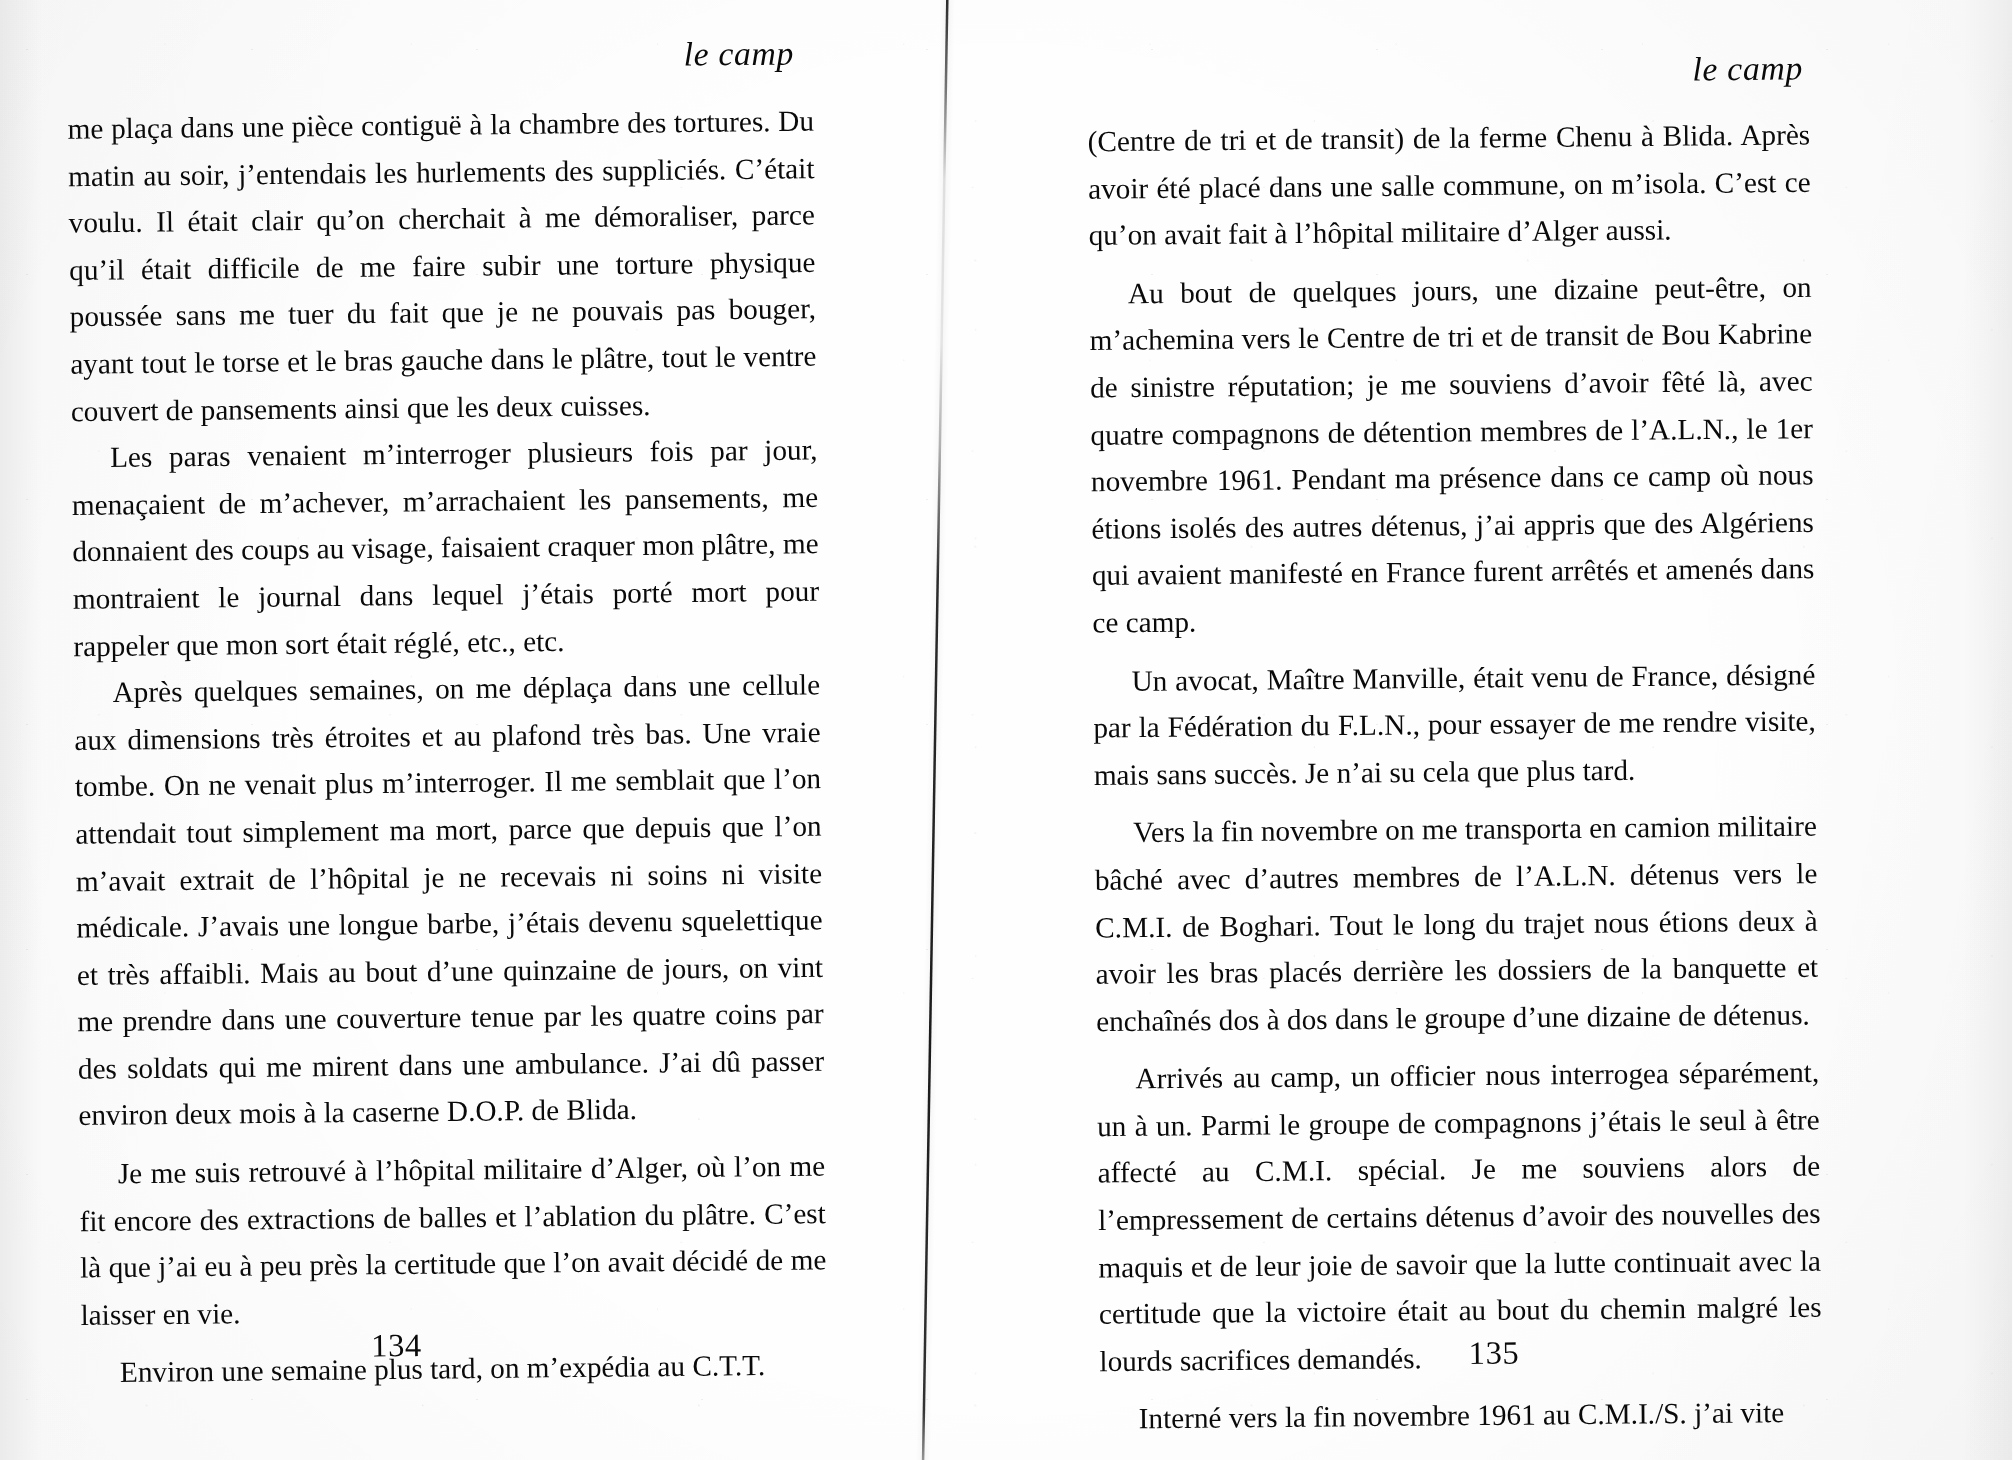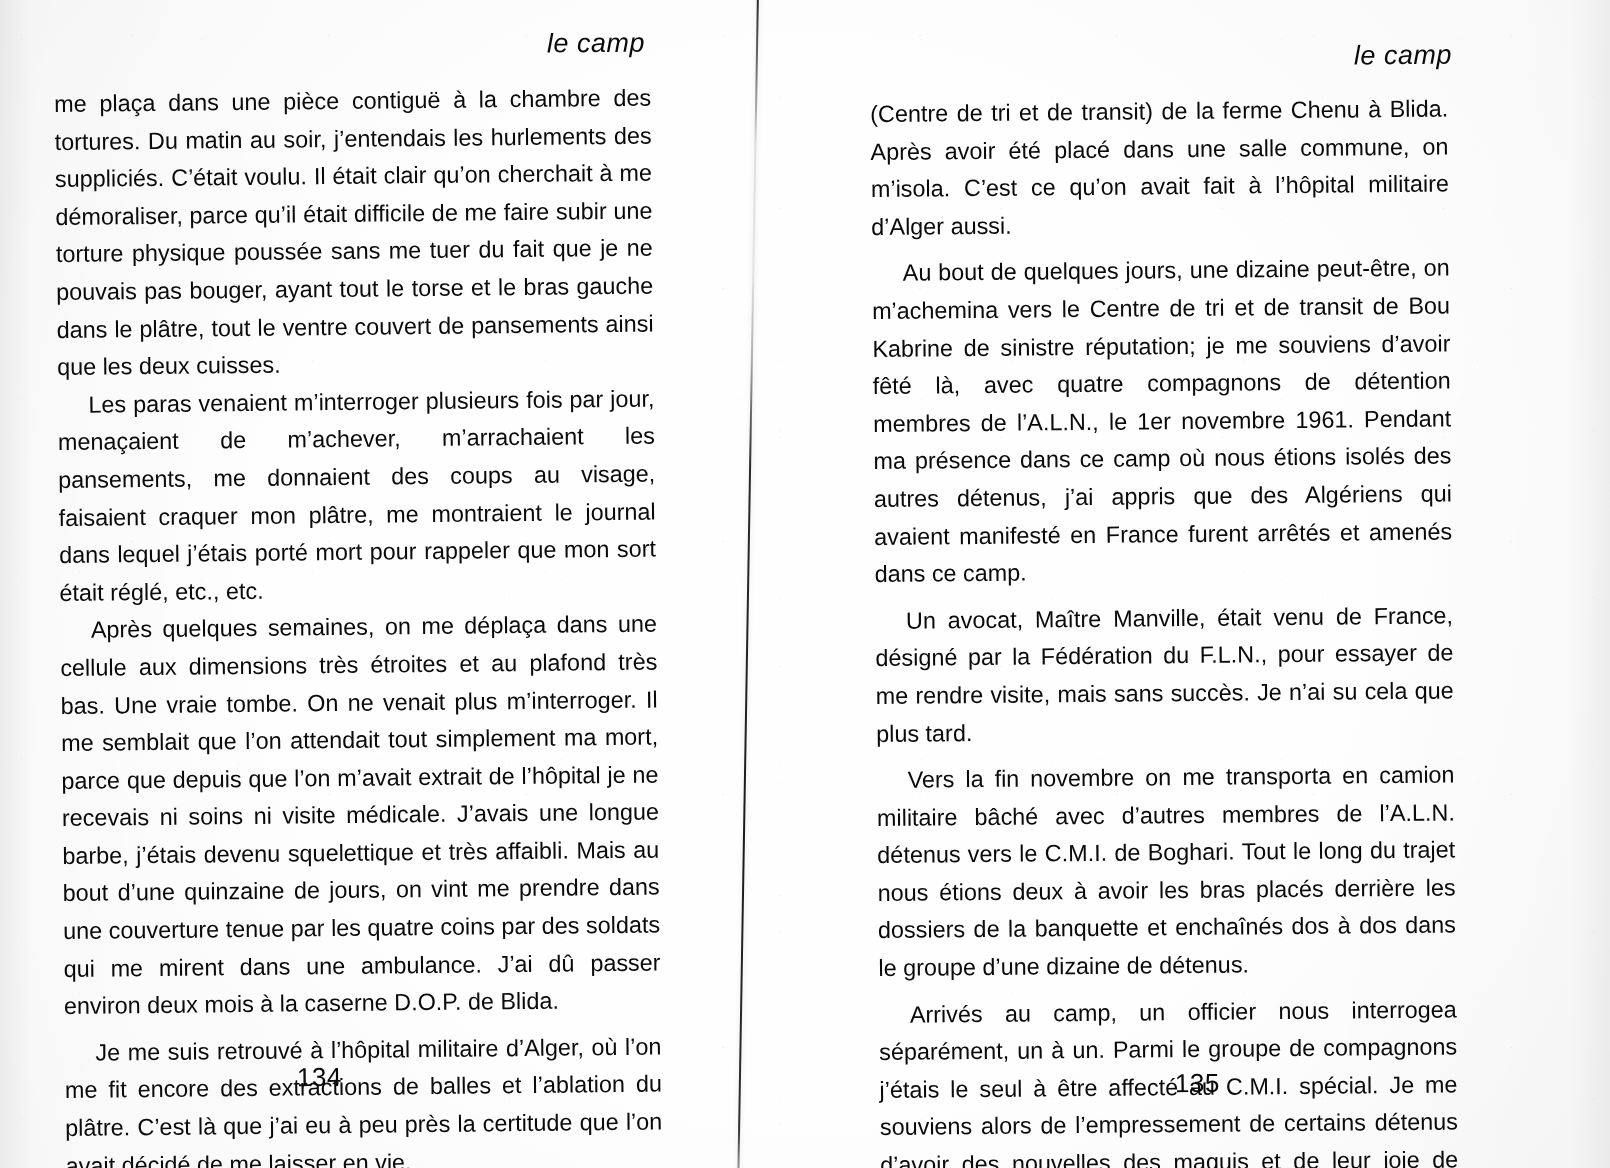--- a/index.html
+++ b/index.html
@@ -7,21 +7,21 @@
     margin: 0;
     padding: 0;
     background: #ffffff;
   }
   #scan {
     position: relative;
     width: 1610px;
     height: 1168px;
     background: #fefefe;
     overflow: hidden;
-    font-family: Liberation Sans, sans-serif;
+    font-family: Liberation Serif, serif;
     color: #0a0a0a;
   }
 
   
   .paper-wash {
     position: absolute;
     inset: 0;
     background:
       radial-gradient(ellipse 60% 80% at 50% 50%, rgba(0,0,0,0.0) 55%, rgba(0,0,0,0.022) 100%),
       linear-gradient(100deg, rgba(0,0,0,0.012) 0%, rgba(0,0,0,0) 18%, rgba(0,0,0,0) 82%, rgba(0,0,0,0.015) 100%);

